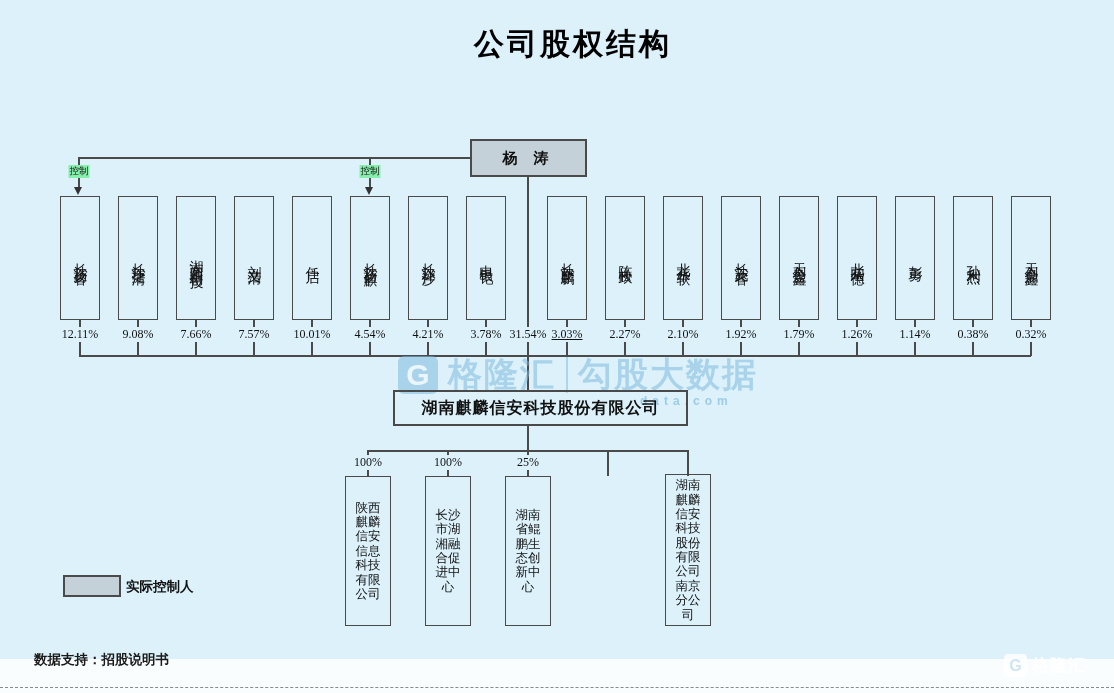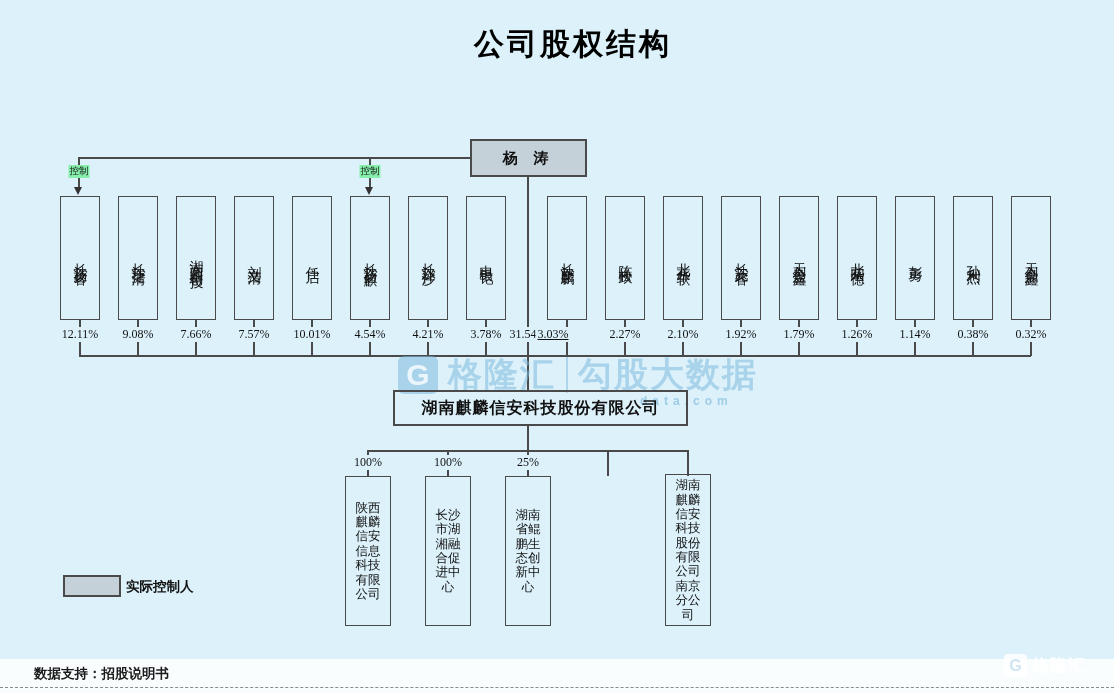--- a/index.html
+++ b/index.html
@@ -19,34 +19,34 @@
   .pct{position:absolute;transform:translateX(-50%);font-size:12px;color:#111;
        font-family:"Liberation Serif",serif;background:#dcf1fa;padding:0 2px;
        white-space:nowrap;z-index:4;}
   .ctrl-label{position:absolute;transform:translateX(-50%);font-size:9.5px;color:#111;
        font-family:"Liberation Serif",serif;background:#86efac;padding:0 1px;z-index:4;}
   .arrow-down{position:absolute;width:0;height:0;border-left:4.5px solid transparent;
        border-right:4.5px solid transparent;border-top:8px solid #333;z-index:4;}
   .company-text{font-size:16px;font-weight:600;letter-spacing:1px;color:#111;
        font-family:"Liberation Serif",serif;}
   .yangtao-text{font-size:15px;font-weight:600;letter-spacing:6px;color:#111;
-       font-family:Liberation Serif, serif;}
+       font-family:Liberation Sans, sans-serif;}
   .legend-label{position:absolute;font-size:13.5px;font-weight:600;color:#111;}
   .watermark{position:absolute;left:398px;top:352px;display:flex;align-items:center;
        gap:10px;z-index:1;}
   .wm-g{width:40px;height:38px;border-radius:6px;background:rgba(125,185,220,.55);
        color:#eaf6fc;font-size:30px;font-weight:bold;display:flex;align-items:center;
        justify-content:center;}
   .wm-text{font-size:34px;font-weight:bold;color:rgba(125,185,220,.55);letter-spacing:2px;}
   .wm-div{width:2px;height:36px;background:rgba(125,185,220,.5);}
   .wm-domain{position:absolute;left:640px;top:394px;font-size:12px;letter-spacing:5px;
        color:rgba(125,185,220,.65);z-index:1;font-weight:bold;}
   .footer{position:absolute;left:0;top:659px;width:1114px;height:34px;background:#fafdfe;z-index:5;}
   .footer-dash{position:absolute;left:0;top:687px;width:1114px;border-top:1.5px dashed #8a8a8a;z-index:6;}
-  .footer-text{position:absolute;left:34px;top:665px;font-size:13.5px;font-weight:bold;color:#1a1a1a;z-index:6;}
+  .footer-text{position:absolute;left:34px;top:651px;font-size:13.5px;font-weight:bold;color:#1a1a1a;z-index:6;}
   .gl-logo{position:absolute;left:1004px;top:654px;display:flex;align-items:center;gap:5px;z-index:6;}
   .gl-g{width:23px;height:23px;border-radius:4px;background:rgba(255,255,255,.85);
        color:#cfe6f2;font-weight:bold;font-size:16px;display:flex;align-items:center;justify-content:center;}
   .gl-name{font-size:17px;font-weight:bold;color:rgba(255,255,255,.9);letter-spacing:1px;}
 </style>
 </head>
 <body>
 
 <div class="stage">
 
@@ -148,21 +148,21 @@
 
   <div class="pct" style="left:80px;top:327px;">12.11%</div>
   <div class="pct" style="left:138px;top:327px;">9.08%</div>
   <div class="pct" style="left:196px;top:327px;">7.66%</div>
   <div class="pct" style="left:254px;top:327px;">7.57%</div>
   <div class="pct" style="left:312px;top:327px;">10.01%</div>
   <div class="pct" style="left:370px;top:327px;">4.54%</div>
   <div class="pct" style="left:428px;top:327px;">4.21%</div>
   <div class="pct" style="left:486px;top:327px;">3.78%</div>
   <div class="pct" style="left:528px;top:327px;">31.54%</div>
-  <div class="pct" style="left:553px;top:327px;text-decoration:underline;">3.03%</div>
+  <div class="pct" style="left:567px;top:327px;text-decoration:underline;">3.03%</div>
   <div class="pct" style="left:625px;top:327px;">2.27%</div>
   <div class="pct" style="left:683px;top:327px;">2.10%</div>
   <div class="pct" style="left:741px;top:327px;">1.92%</div>
   <div class="pct" style="left:799px;top:327px;">1.79%</div>
   <div class="pct" style="left:857px;top:327px;">1.26%</div>
   <div class="pct" style="left:915px;top:327px;">1.14%</div>
   <div class="pct" style="left:973px;top:327px;">0.38%</div>
   <div class="pct" style="left:1031px;top:327px;">0.32%</div>
 
   <div class="node" style="left:393px;top:390px;width:295px;height:36px;border-width:2px;">

